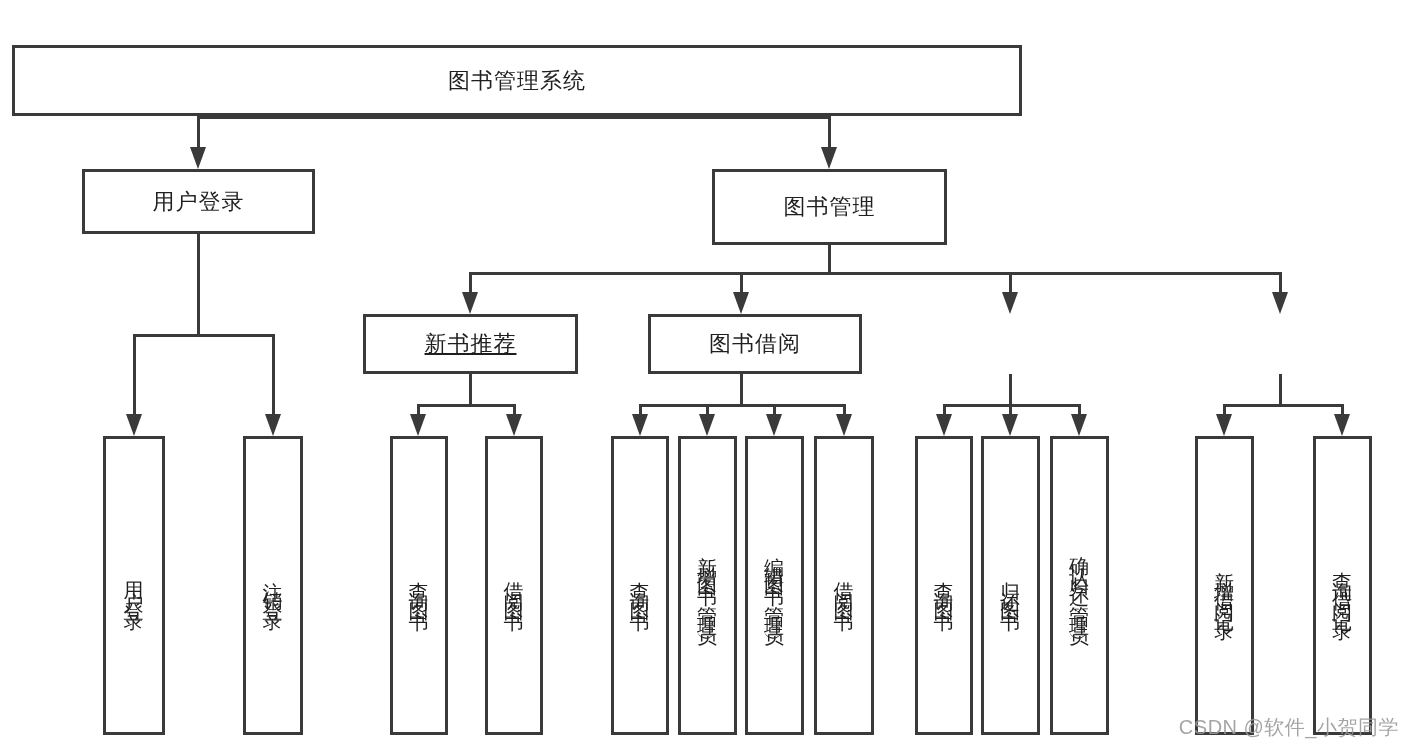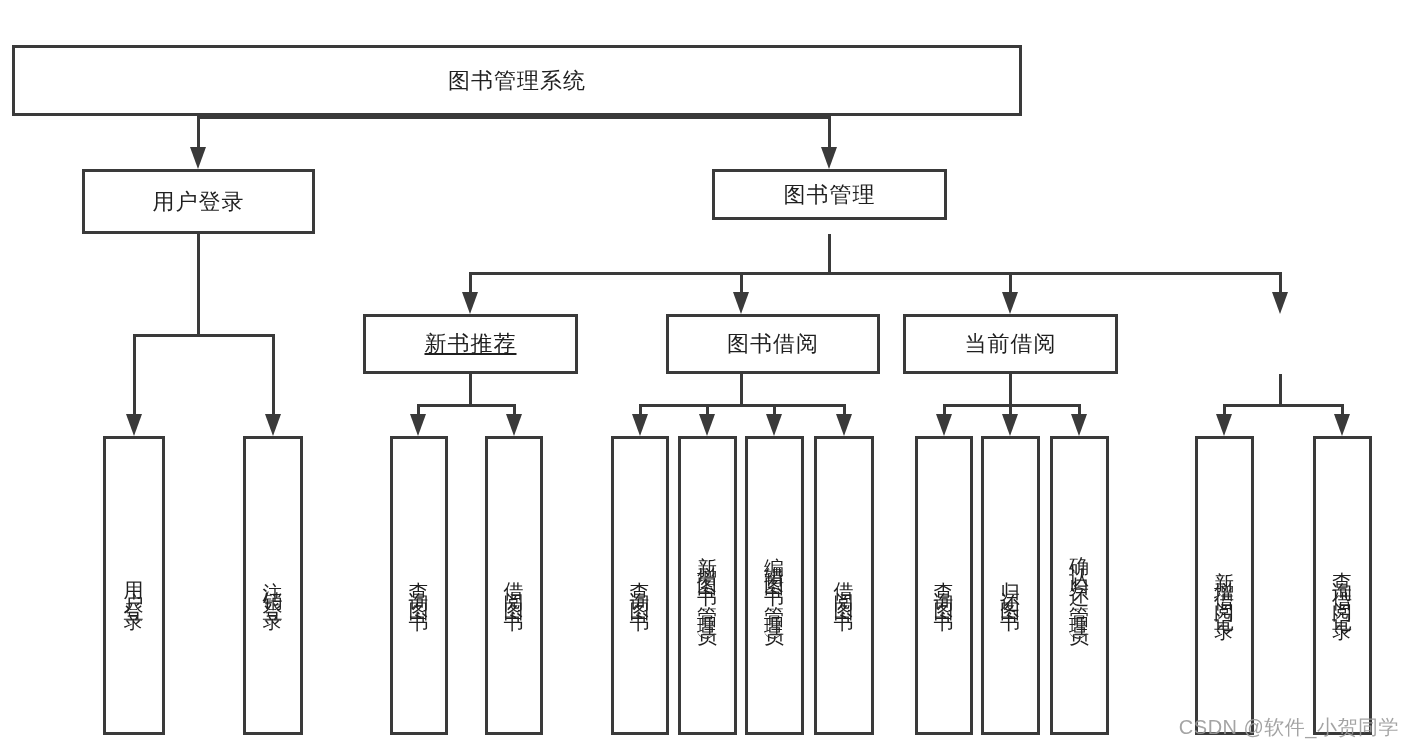--- a/index.html
+++ b/index.html
@@ -111,32 +111,29 @@
   <div class="vl" style="left:1341px;top:405px;height:11px;"></div>
   <div class="ah" style="left:1334px;top:414px;"></div>
 
   <div class="box h" style="left:12px;top:13px;width:1010px;height:71px;margin-top:32px;">
     <span>图书管理系统</span>
   </div>
 
   <div class="box h" style="left:82px;top:169px;width:233px;height:65px;">
     <span>用户登录</span>
   </div>
-  <div class="box h" style="left:712px;top:169px;width:235px;height:51px;">
+  <div class="box h" style="left:712px;top:169px;width:235px;height:76px;">
     <span>图书管理</span>
   </div>
 
   <div class="box h" style="left:363px;top:314px;width:215px;height:60px;text-decoration:underline;">
     <span>新书推荐</span>
   </div>
-  <div class="box h" style="left:666px;top:314px;width:214px;height:60px;">
+  <div class="box h" style="left:648px;top:314px;width:214px;height:60px;">
     <span>图书借阅</span>
-  </div>
-  <div class="box h" style="left:903px;top:314px;width:215px;height:60px;">
-    <span>当前借阅</span>
   </div>
 
   <div class="box" style="left:103px;top:436px;width:62px;height:299px;">
     <span class="leaf-label">用户登录</span>
   </div>
   <div class="box" style="left:243px;top:436px;width:60px;height:299px;">
     <span class="leaf-label">注销登录</span>
   </div>
 
   <div class="box" style="left:390px;top:436px;width:58px;height:299px;">

